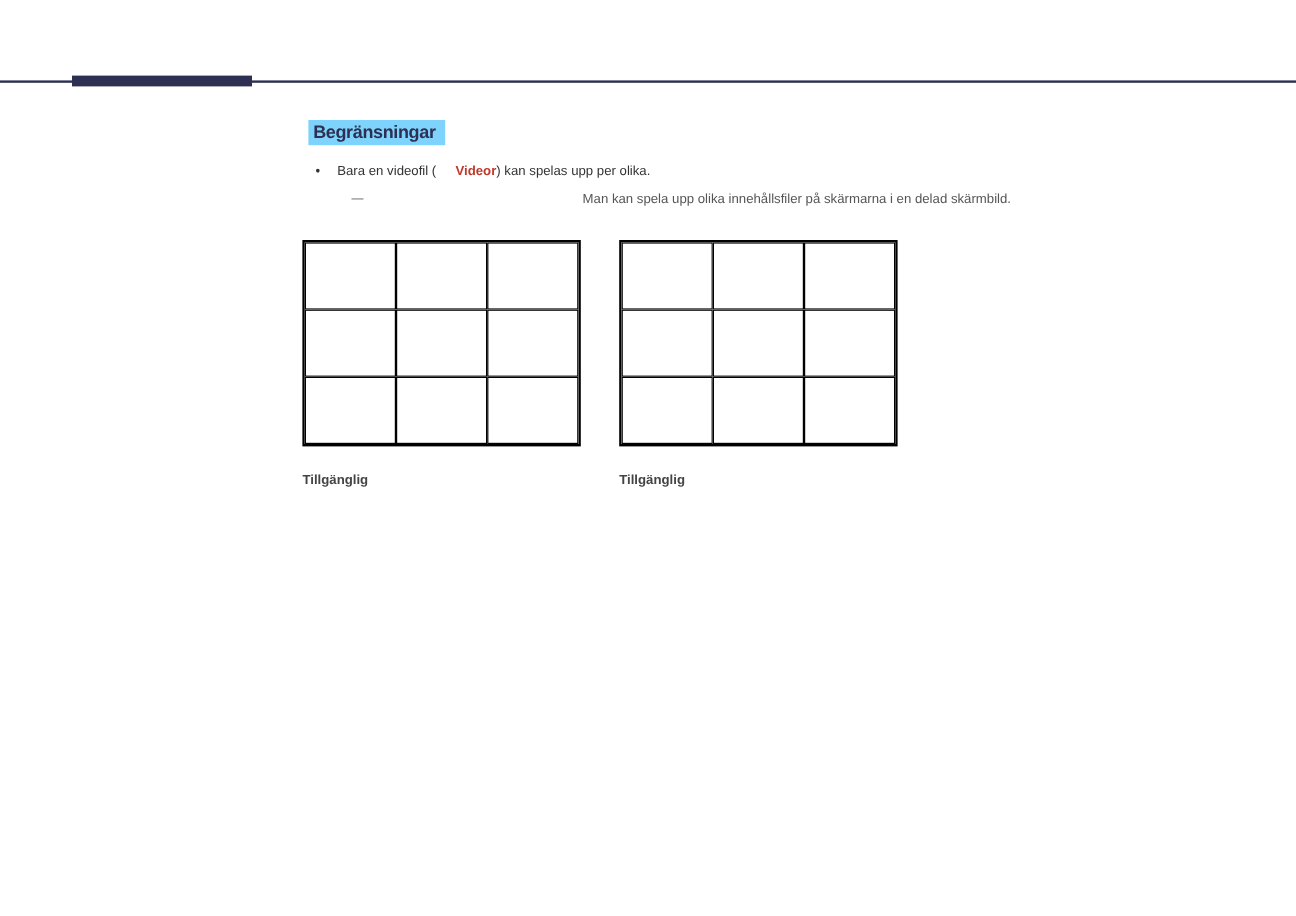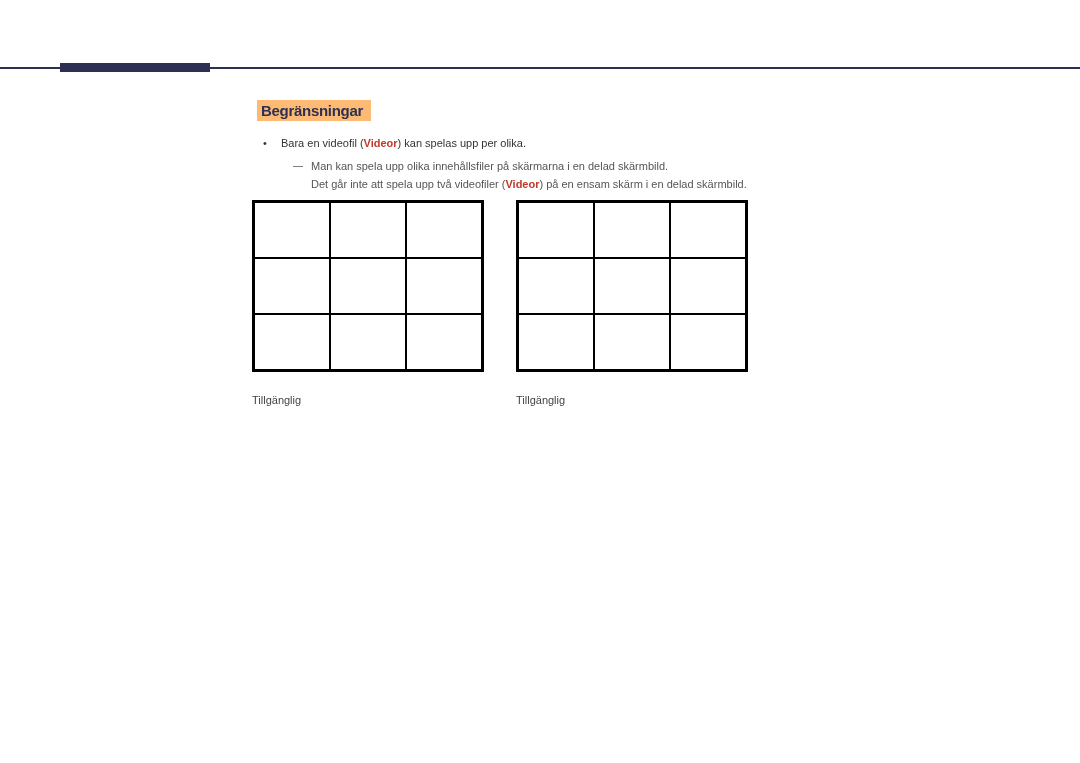--- a/index.html
+++ b/index.html
@@ -27,21 +27,21 @@
     background: #2d3052;
   }
   .content {
     position: absolute;
     top: 100px;
     left: 257px;
     width: 760px;
   }
   .section-title {
     display: inline-block;
-    background: #fdba74;
+    background: #7dd3fc;
     color: #2d3052;
     font-weight: bold;
     font-size: 15px;
     padding: 2px 8px 2px 4px;
     margin-bottom: 14px;
     letter-spacing: -0.3px;
   }
   .bullet-list {
     list-style: none;
     font-size: 11px;
@@ -53,25 +53,26 @@
     padding-left: 24px;
     margin-bottom: 6px;
   }
   .bullet-list > li::before {
     content: "•";
     position: absolute;
     left: 6px;
     top: 0;
     color: #333;
   }
-  .bold-red { color: #c0392b; font-weight: bold; }
+  .bold-red { color: #c0392b; font-weight: bold; margin-left: 16px; }
   .sub-list {
     list-style: none;
     margin-top: 6px;
     padding-left: 12px;
+    text-align: center;
   }
   .sub-list > li {
     position: relative;
     padding-left: 18px;
     margin-bottom: 2px;
     color: #555;
   }
   .sub-list > li::before {
     content: "―";
     position: absolute;
@@ -83,20 +84,21 @@
   .sub-cont { padding-left: 18px; color:#555; }
   .grids-row {
     position: absolute;
     top: 200px;
     left: 252px;
     display: flex;
     gap: 32px;
   }
   .grid-block {
     width: 232px;
+    font-weight: bold;
   }
   .grid {
     display: grid;
     grid-template-columns: repeat(3, 1fr);
     grid-template-rows: repeat(3, 1fr);
     width: 232px;
     height: 172px;
     border: 2px solid #000;
   }
   .cell {
@@ -124,23 +126,20 @@
   <div class="section-title">Begränsningar</div>
 
   <ul class="bullet-list">
     <li>
       <span>Bara en videofil (</span><span class="bold-red">Videor</span><span>) kan spelas upp per olika.</span>
       <ul class="sub-list">
         <li>
           <span>Man kan spela upp olika innehållsfiler på skärmarna i en delad skärmbild.</span>
         </li>
       </ul>
-      <div class="sub-cont" style="padding-left:30px;">
-        <span>Det går inte att spela upp två videofiler (</span><span class="bold-red">Videor</span><span>) på en ensam skärm i en delad skärmbild.</span>
-      </div>
     </li>
   </ul>
 </div>
 
 <div class="grids-row">
 
   <div class="grid-block">
     <div class="grid">
       <div class="cell"></div>
       <div class="cell"></div>

